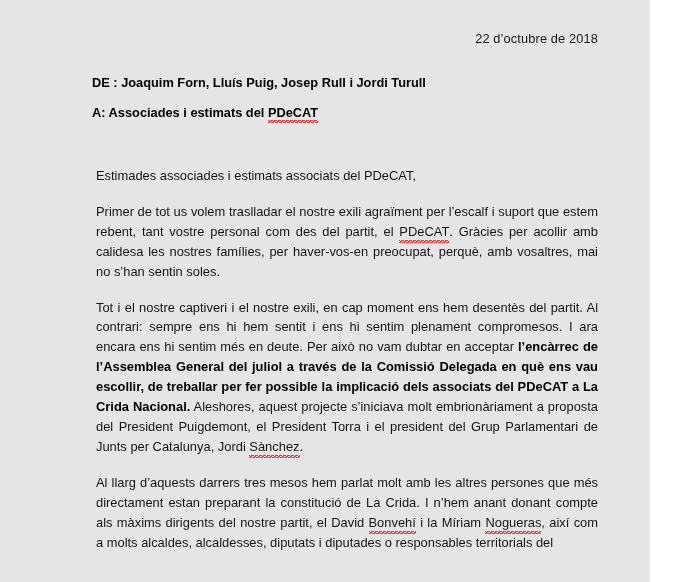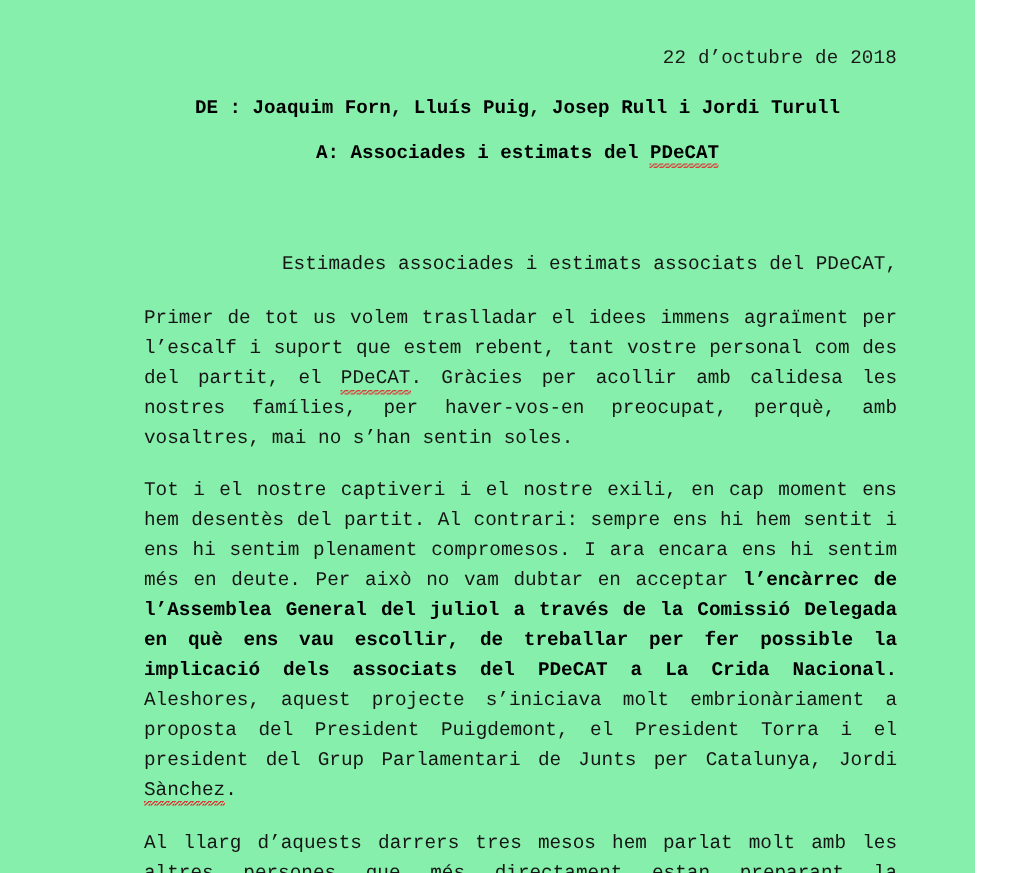--- a/index.html
+++ b/index.html
@@ -14,45 +14,43 @@
     overflow: hidden;
     font-family: "Liberation Sans", sans-serif;
     color: #000000;
     -webkit-font-smoothing: antialiased;
   }
 
   .page {
     position: relative;
     width: 650px;
     height: 582px;
-    background: #86efac;
+    background: #e5e5e5;
     box-sizing: border-box;
-    font-family: Liberation Mono, monospace;
   }
 
   
   .date-line {
     position: absolute;
     left: 92px;
     top: 30px;
     width: 506px;
     text-align: right;
     font-size: 12.8px;
     line-height: 17px;
     color: #1a1a1a;
     letter-spacing: 0.01em;
   }
 
   
   .header-block {
     position: absolute;
     left: 92px;
-    top: 62px;
+    top: 73px;
     width: 506px;
-    text-align: center;
   }
   .header-line {
     font-size: 12.8px;
     font-weight: bold;
     line-height: 19px;
     color: #000000;
     white-space: nowrap;
   }
   .header-line + .header-line {
     margin-top: 11px;
@@ -75,21 +73,21 @@
     line-height: 19.9px;
     text-align: justify;
     text-justify: inter-word;
     color: #151515;
     hyphens: none;
   }
   p.para:last-child {
     margin-bottom: 0;
   }
   p.para.no-justify {
-    text-align: right;
+    text-align: left;
   }
 
   b, strong {
     font-weight: bold;
     color: #000000;
   }
 
   
   .spell {
     position: relative;
@@ -128,21 +126,21 @@
     <div class="header-line">
       <span class="hl-label">A:  Associades i estimats del </span><span class="spell">PDeCAT</span>
     </div>
   </div>
 
   <div class="body-block">
 
     <p class="para no-justify">Estimades associades i estimats associats del PDeCAT,</p>
 
     <p class="para">
-      <span>Primer de tot us volem traslladar el idees immens agraïment per l’escalf i suport que estem rebent, tant vostre personal com des del partit, el </span><span class="spell">PDeCAT</span><span>. Gràcies per acollir amb calidesa les nostres famílies, per haver-vos-en preocupat, perquè, amb vosaltres, mai no s’han sentin soles.</span>
+      <span>Primer de tot us volem traslladar el nostre exili agraïment per l’escalf i suport que estem rebent, tant vostre personal com des del partit, el </span><span class="spell">PDeCAT</span><span>. Gràcies per acollir amb calidesa les nostres famílies, per haver-vos-en preocupat, perquè, amb vosaltres, mai no s’han sentin soles.</span>
     </p>
 
 
     <p class="para">
       <span>Tot i el nostre captiveri i el nostre exili, en cap moment ens hem desentès del partit. Al contrari: sempre ens hi hem sentit i ens hi sentim plenament compromesos. I ara encara ens hi sentim més en deute. Per això no vam dubtar en acceptar </span><b>l’encàrrec de l’Assemblea General del juliol a través de la Comissió Delegada en què ens vau escollir, de treballar per fer possible la implicació dels associats del PDeCAT a La Crida Nacional.</b><span> Aleshores, aquest projecte s’iniciava molt embrionàriament a proposta del President Puigdemont, el President Torra i el president del Grup Parlamentari de Junts per Catalunya, Jordi </span><span class="spell">Sànchez</span><span>.</span>
     </p>
 
     <p class="para">
       <span>Al llarg d’aquests darrers tres mesos hem parlat molt amb les altres persones que més directament estan preparant la constitució de La Crida. I n’hem anant donant compte als màxims dirigents del nostre partit, el David </span><span class="spell">Bonvehí</span><span> i la Míriam </span><span class="spell">Nogueras</span><span>, així com a molts alcaldes, alcaldesses, diputats i diputades o responsables territorials del </span>
     </p>

